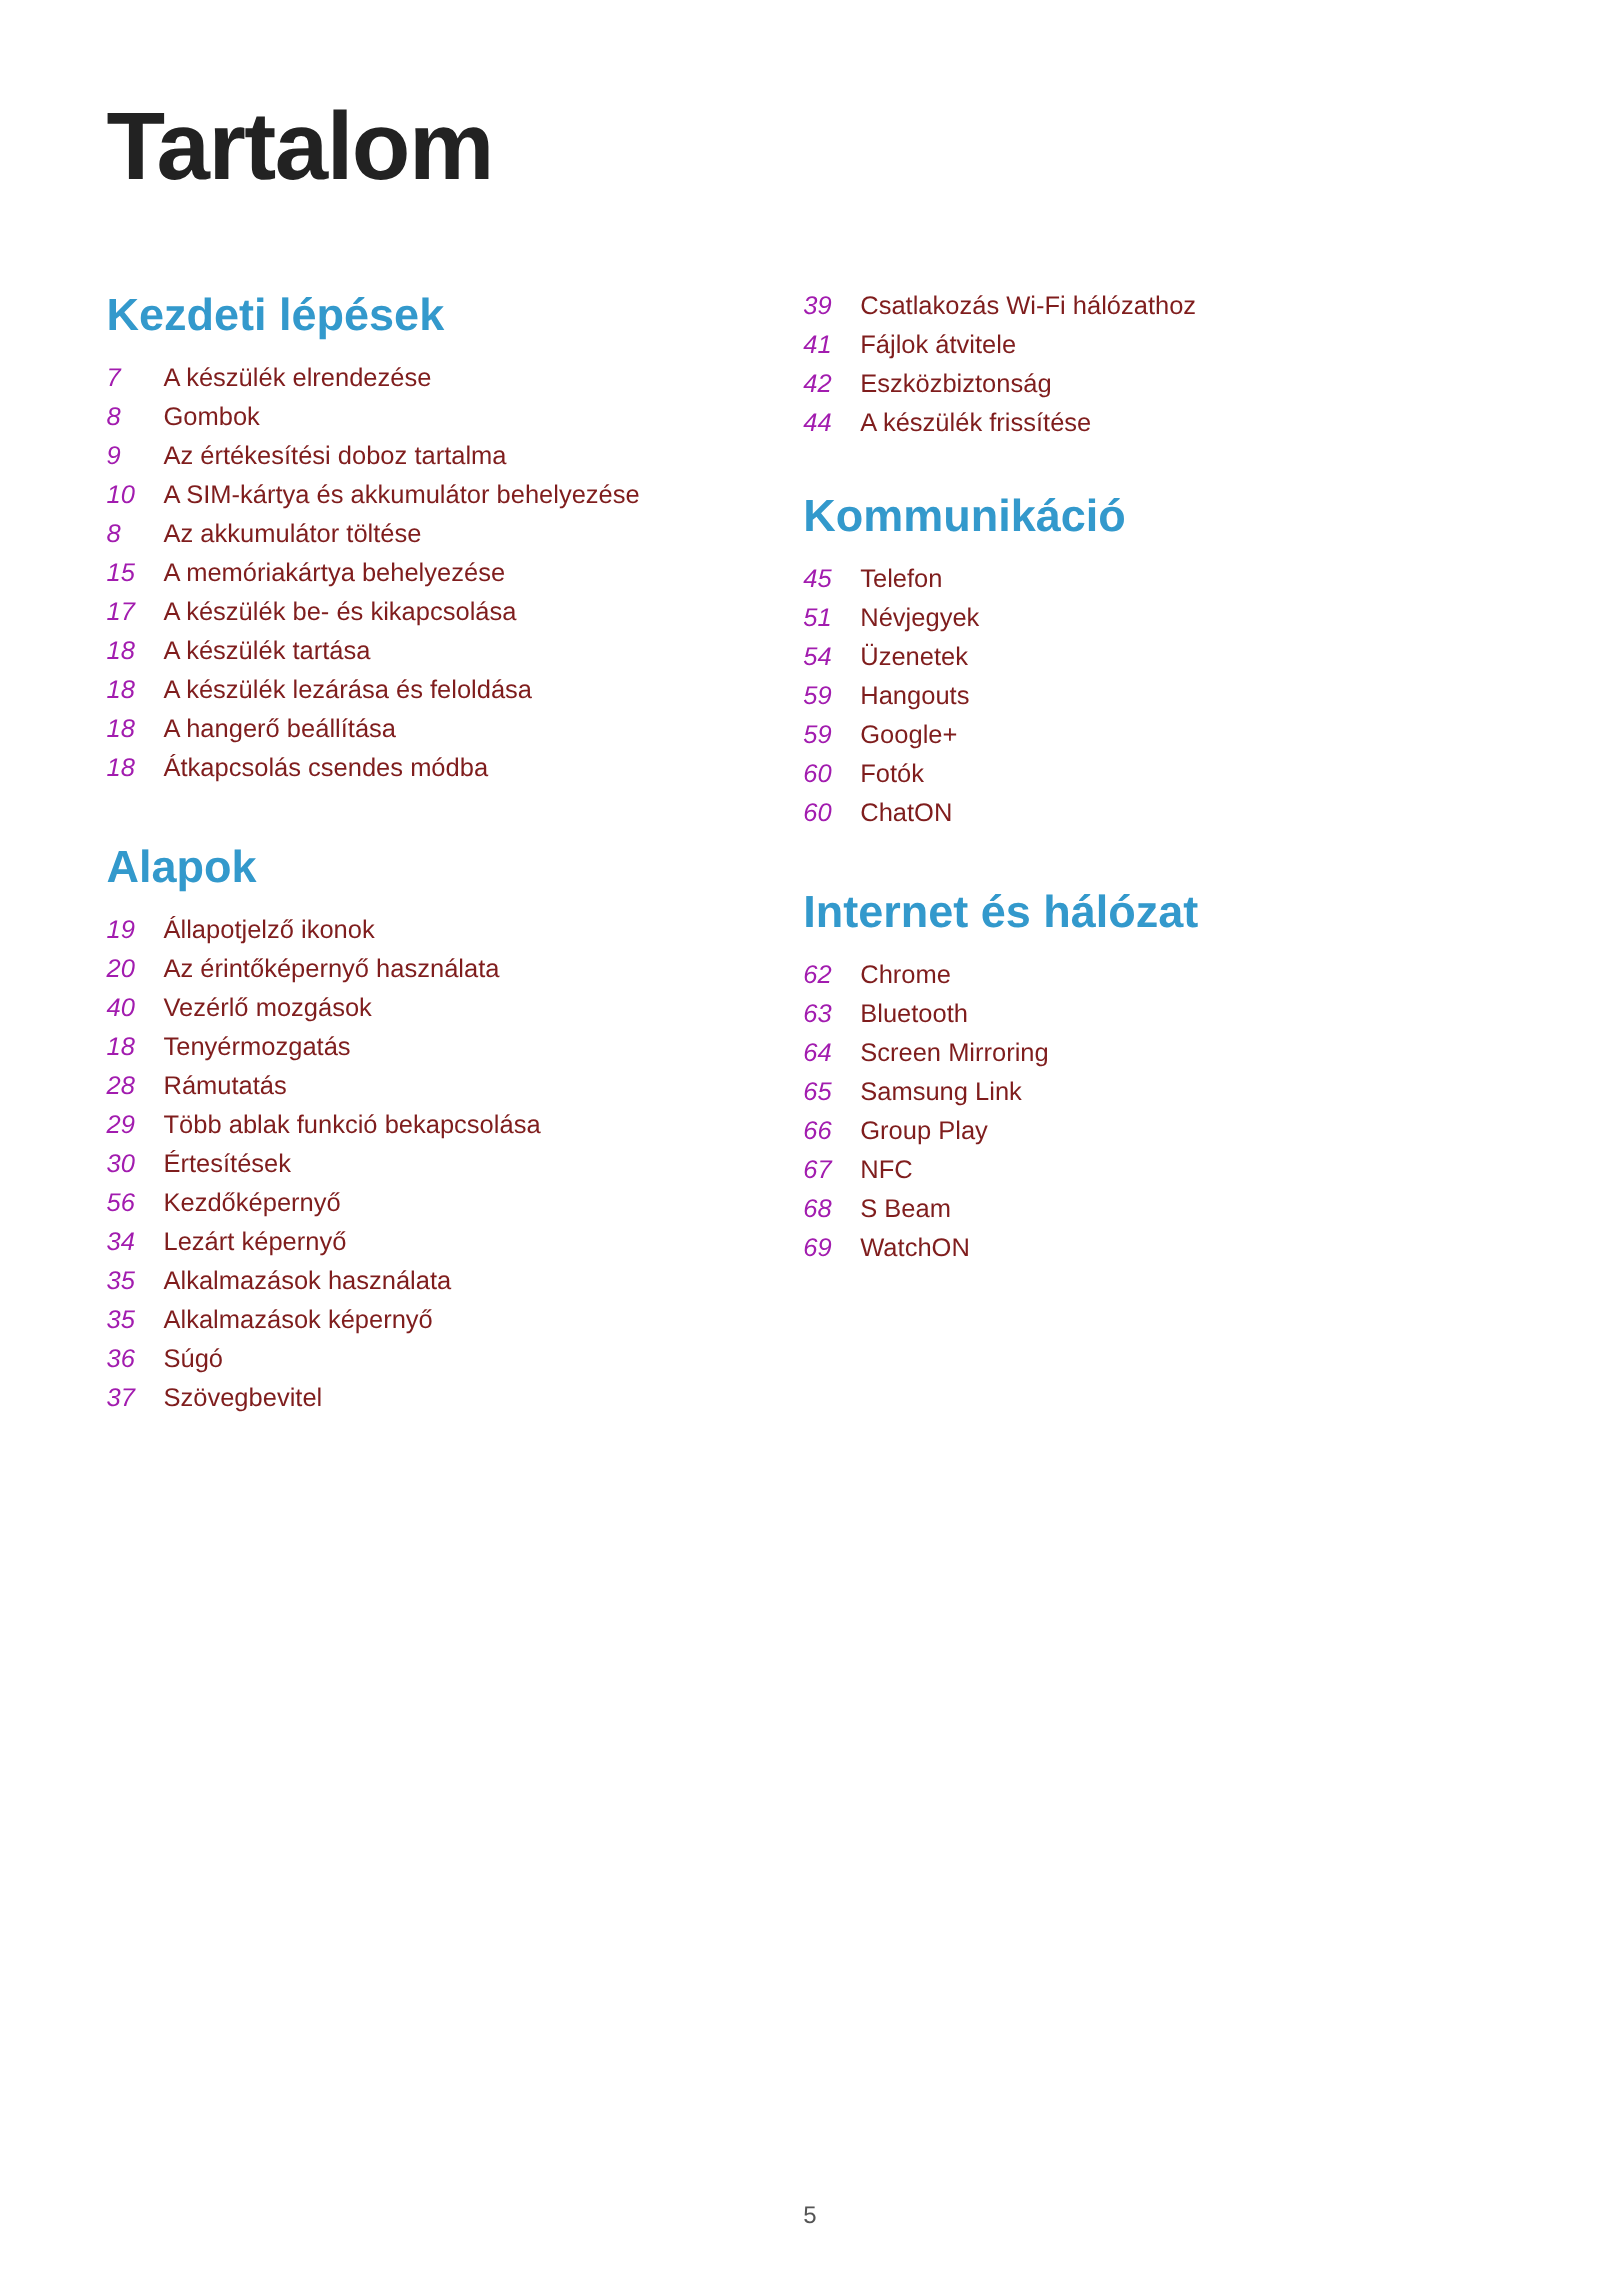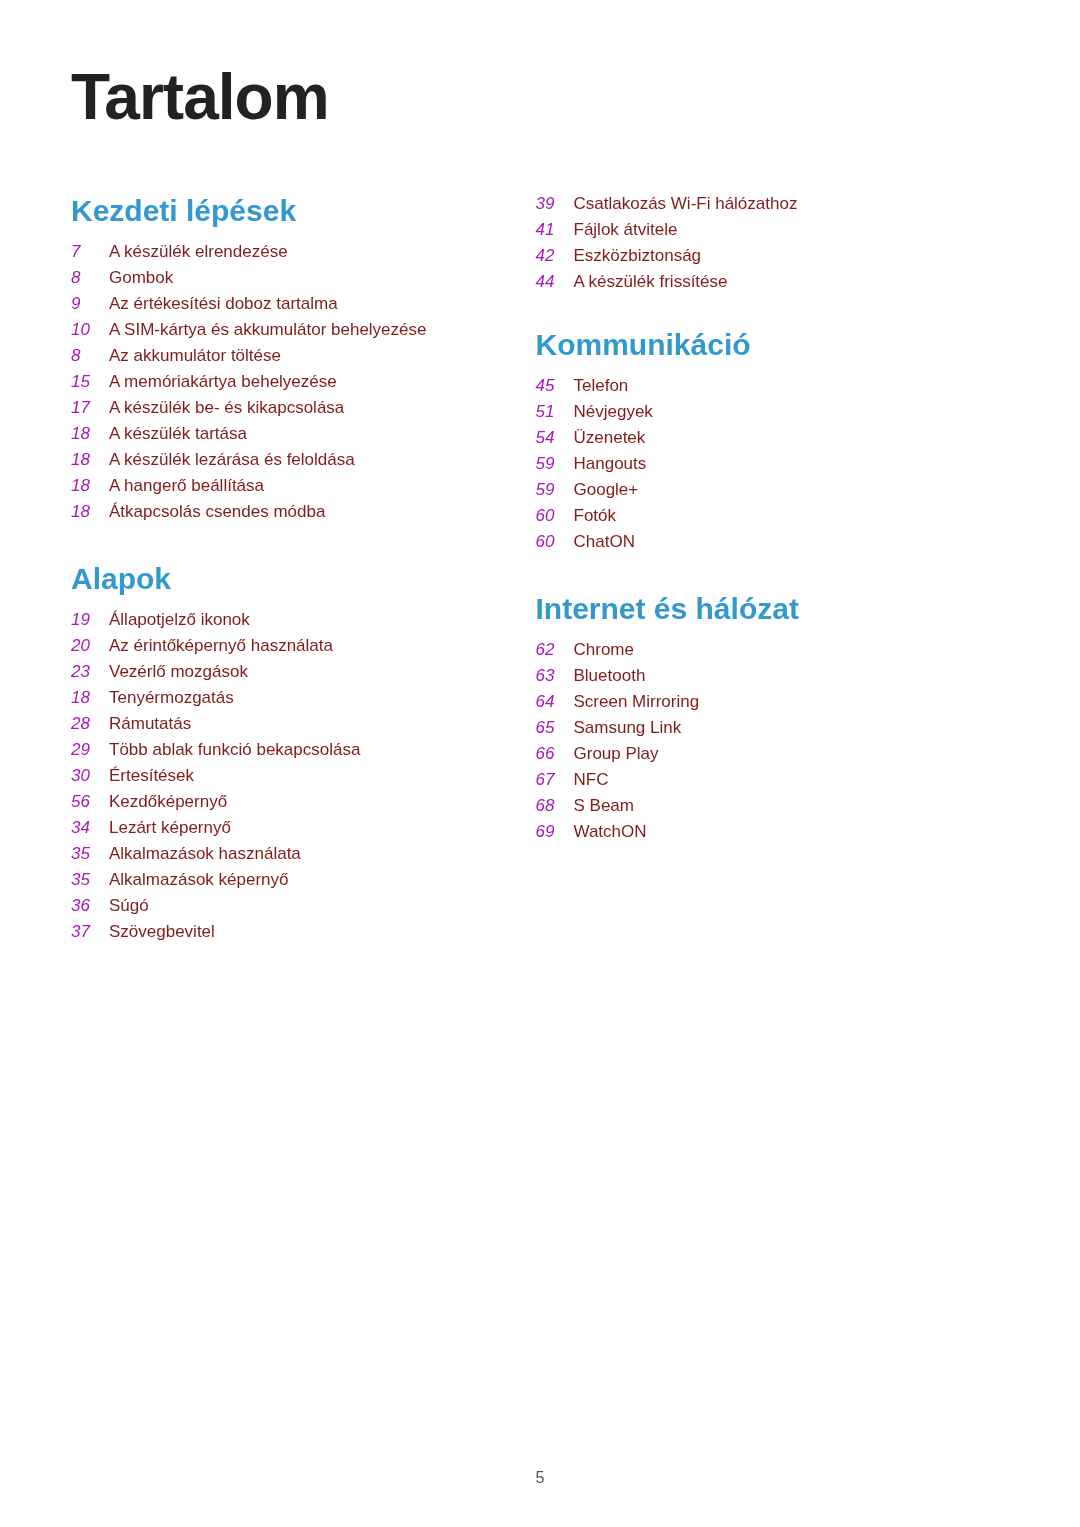--- a/index.html
+++ b/index.html
@@ -153,21 +153,21 @@
         <ul class="toc-list">
           <li class="toc-item">
             <span class="toc-number">19</span>
             <span class="toc-text">Állapotjelző ikonok</span>
           </li>
           <li class="toc-item">
             <span class="toc-number">20</span>
             <span class="toc-text">Az érintőképernyő használata</span>
           </li>
           <li class="toc-item">
-            <span class="toc-number">23</span>
+            <span class="toc-number">40</span>
             <span class="toc-text">Vezérlő mozgások</span>
           </li>
           <li class="toc-item">
             <span class="toc-number">18</span>
             <span class="toc-text">Tenyérmozgatás</span>
           </li>
           <li class="toc-item">
             <span class="toc-number">28</span>
             <span class="toc-text">Rámutatás</span>
           </li>

